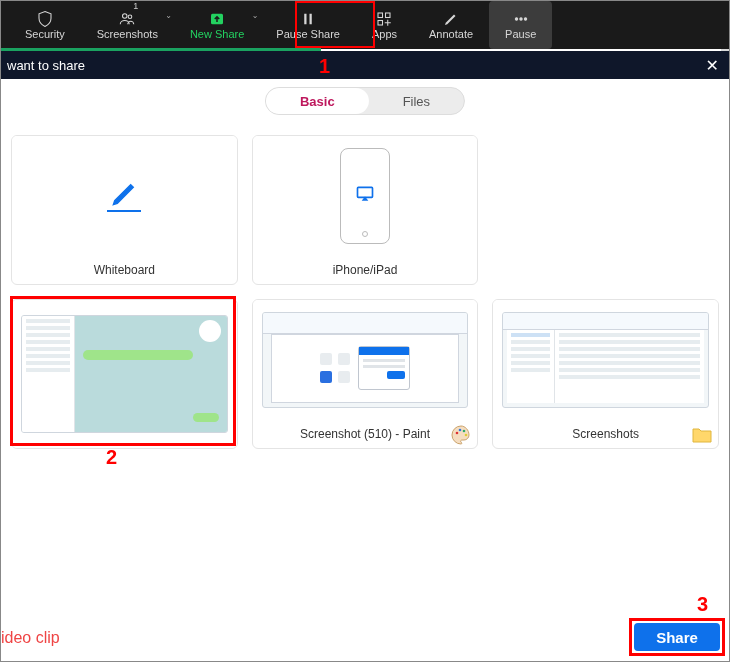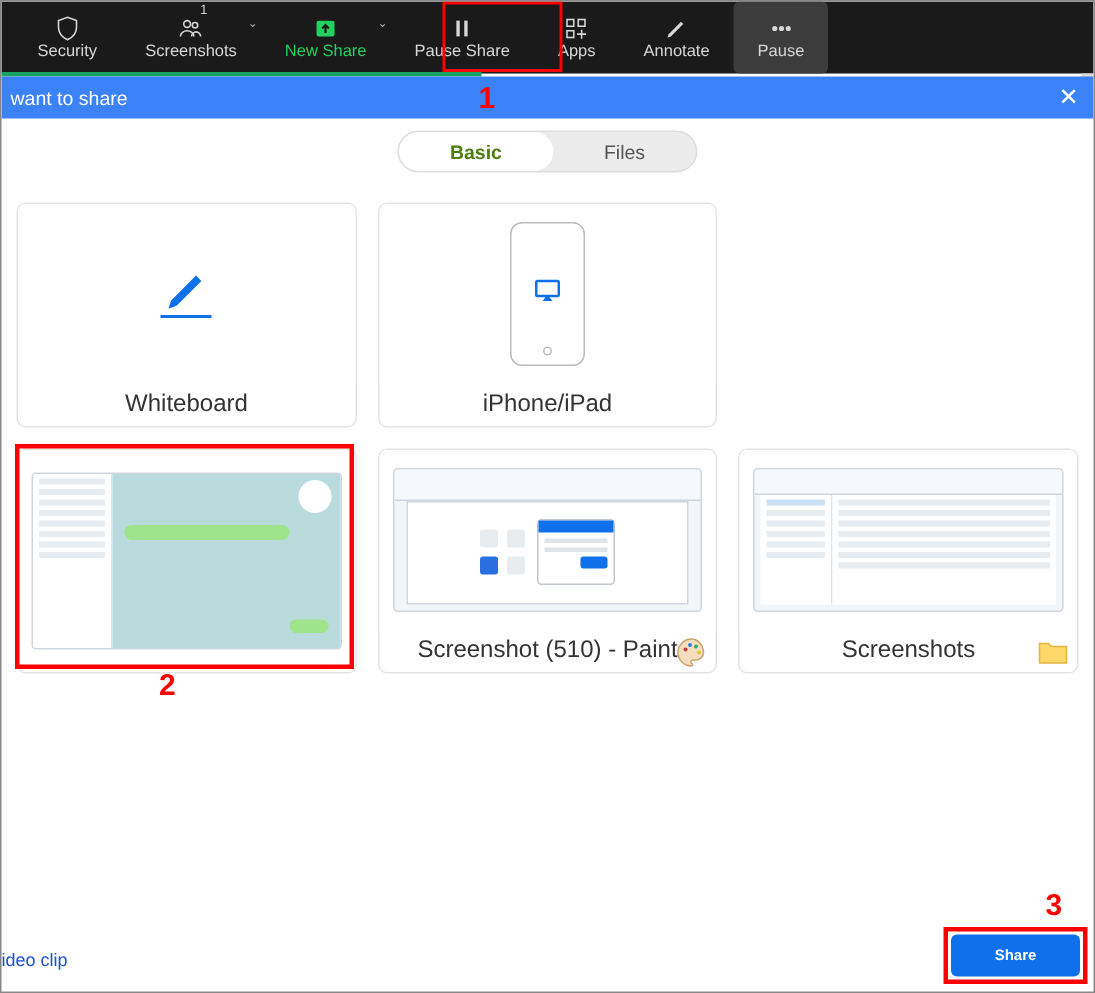--- a/index.html
+++ b/index.html
@@ -12,33 +12,33 @@
   .tb-item svg { stroke: #d7d7d7; fill: none; stroke-width: 1.4; }
   .tb-item.new-share { color: #23d160; }
   .tb-item.new-share svg { stroke: #23d160; }
   .tb-item.more { background: #3c3c3c; border-radius: 4px; }
   .tb-caret { font-size: 8px; color: #aaa; position: absolute; right: 2px; top: 10px; }
   .badge { position: absolute; top: 0; left: 50%; margin-left: 6px; font-size: 9px; color: #ccc; }
   .hl-1 { position: absolute; left: 294px; top: 0; width: 80px; height: 47px; border: 2px solid red; pointer-events: none; }
   .green-underline { position: absolute; left: 0; top: 47px; width: 320px; height: 3px; background: #1aa260; }
 
   
-  .blue-bar { position: absolute; left: 0; top: 50px; right: 0; height: 28px; background: #3b82f6; color: #fff; display: flex; align-items: center; justify-content: space-between; padding: 0 10px 0 6px; font-size: 13px; }
+  .blue-bar { position: absolute; left: 0; top: 50px; right: 0; height: 28px; background: #0f172a; color: #fff; display: flex; align-items: center; justify-content: space-between; padding: 0 10px 0 6px; font-size: 13px; }
   .close-x { font-size: 16px; cursor: pointer; }
 
   
   .segmented { position: absolute; top: 86px; left: 50%; transform: translateX(-50%); display: flex; border: 1px solid #ddd; border-radius: 16px; background: #ececec; height: 28px; overflow: hidden; }
   .seg { padding: 4px 34px; font-size: 13px; color: #555; line-height: 20px; cursor: pointer; }
-  .seg.active { background: #fff; color: #4d7c0f; font-weight: 600; border-radius: 16px; }
+  .seg.active { background: #fff; color: #be185d; font-weight: 600; border-radius: 16px; }
 
   
   .grid { position: absolute; top: 134px; left: 10px; right: 10px; display: grid; grid-template-columns: repeat(3,1fr); gap: 14px; }
   .card { border: 1px solid #e4e4e4; border-radius: 6px; height: 150px; display: flex; flex-direction: column; overflow: hidden; cursor: pointer; }
   .card .thumb { flex: 1; display: flex; align-items: center; justify-content: center; background: #fff; position: relative; }
-  .card .label-row { height: 28px; display: flex; align-items: center; justify-content: center; font-size: 16px; color: #333; position: relative; padding: 0 6px; }
+  .card .label-row { height: 28px; display: flex; align-items: center; justify-content: center; font-size: 12px; color: #333; position: relative; padding: 0 6px; }
 
   
   .pen-ic svg { stroke: #0e71eb; fill: #0e71eb; }
   .pen-underline { position: absolute; width: 34px; height: 2px; background: #0e71eb; left: 50%; transform: translateX(-50%); top: 62%; }
 
   
   .iphone { width: 50px; height: 96px; border: 1px solid #bbb; border-radius: 8px; position: relative; display: flex; align-items: center; justify-content: center; }
   .iphone .dot { width: 6px; height:6px; border:1px solid #bbb; border-radius:50%; position:absolute; bottom:6px; left:50%; transform:translateX(-50%); }
   .airplay svg { stroke:#0e71eb; fill:none; stroke-width:2; }
 
@@ -62,22 +62,22 @@
   .explorer .files { flex:1; background:#fff; }
   .trow { height:4px; margin:3px 4px; background:#e6ecef; }
   .trow.hl { background:#cde1f5; }
 
   .corner-ic { position:absolute; right:4px; bottom:1px; width:24px; height:24px; }
 
   
   .hl-2 { position: absolute; border:3px solid red; left:9px; top:295px; width:226px; height:150px; pointer-events:none; }
 
   
-  .bottom-label { position:absolute; left:0; bottom:14px; font-size:12px; color:#1d4ed8; }
-  .share-btn { position:absolute; right:9px; bottom:10px; width:86px; height:28px; background:#0e71eb; color:#fff; font-size:10px; font-weight:600; display:flex; align-items:center; justify-content:center; border-radius:4px; cursor:pointer; }
+  .bottom-label { position:absolute; left:0; bottom:14px; font-size:16px; color:#ef4444; }
+  .share-btn { position:absolute; right:9px; bottom:10px; width:86px; height:28px; background:#0e71eb; color:#fff; font-size:15px; font-weight:600; display:flex; align-items:center; justify-content:center; border-radius:4px; cursor:pointer; }
   .hl-3 { position:absolute; right:4px; bottom:5px; width:96px; height:38px; border:3px solid red; pointer-events:none; }
 
   .step-num { position:absolute; color:red; font-weight:700; font-size:20px; }
 
   .scrollbar-stub { position:absolute; right:0; top:48px; width:8px; height:14px; background:#d9d9d9; }
 </style>
 </head>
 <body>
 
 <div class="zoom-toolbar">

